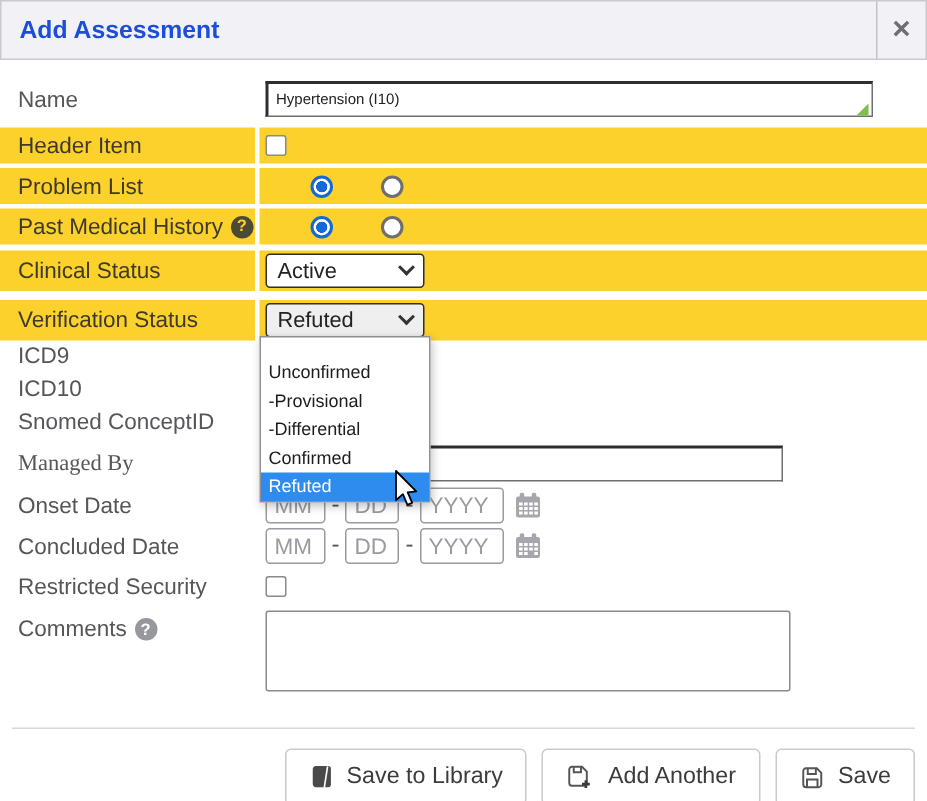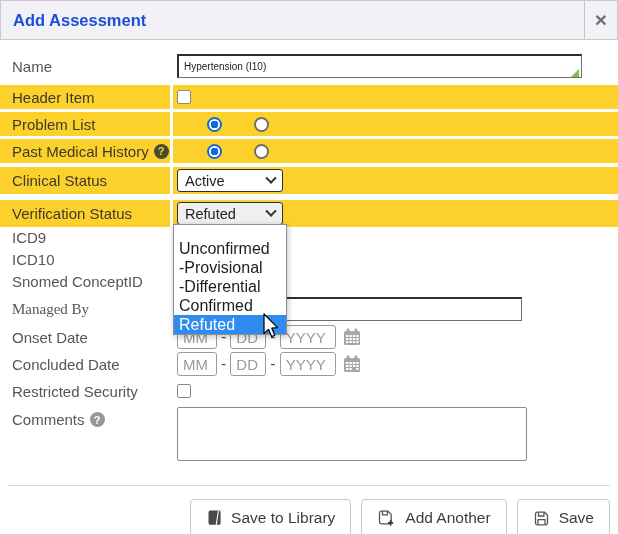--- a/index.html
+++ b/index.html
@@ -44,21 +44,21 @@
   .dash { color:#55555a; margin:0 -2px; }
 
   textarea.comments { width:350px; height:54px; border:1px solid #8a8a8a; border-radius:2px; resize:none; font-family:inherit; font-size:14px; }
 
   .help { width:15px; height:15px; border-radius:50%; font-size:11px; font-weight:bold; display:inline-flex; align-items:center; justify-content:center; flex:none; }
   .help.dark { background:#4b4a35; color:#FCD12B; }
   .help.gray { background:#97979e; color:#fff; }
 
   
   .dropdown { position:absolute; left:173px; top:224px; width:114px; background:#fff; border:1px solid #8f8f94; box-shadow:1px 2px 6px rgba(0,0,0,.25); z-index:20; }
-  .opt { height:19px; line-height:19px; padding-left:5px; font-size:16px; color:#1d1d1d; white-space:nowrap; }
+  .opt { height:19px; line-height:19px; padding-left:5px; font-size:12px; color:#1d1d1d; white-space:nowrap; }
   .opt.blank { height:14px; }
   .opt.active { background:#2E8CEF; color:#fff; }
   .cursor { position:absolute; left:260px; top:313px; z-index:30; pointer-events:none; }
 
   
   .divider { border-top:1px solid #d8d8dc; margin:24px 8px 0 8px; }
   .footer { display:flex; justify-content:flex-end; gap:10px; padding:13px 8px 0 0; }
   .btn { display:inline-flex; align-items:center; gap:9px; height:38px; padding:0 15px; background:#fff; border:1px solid #c9c9cf; border-radius:4px; font-family:inherit; font-size:15.5px; color:#3c3c3c; cursor:pointer; }
 </style>
 </head>

